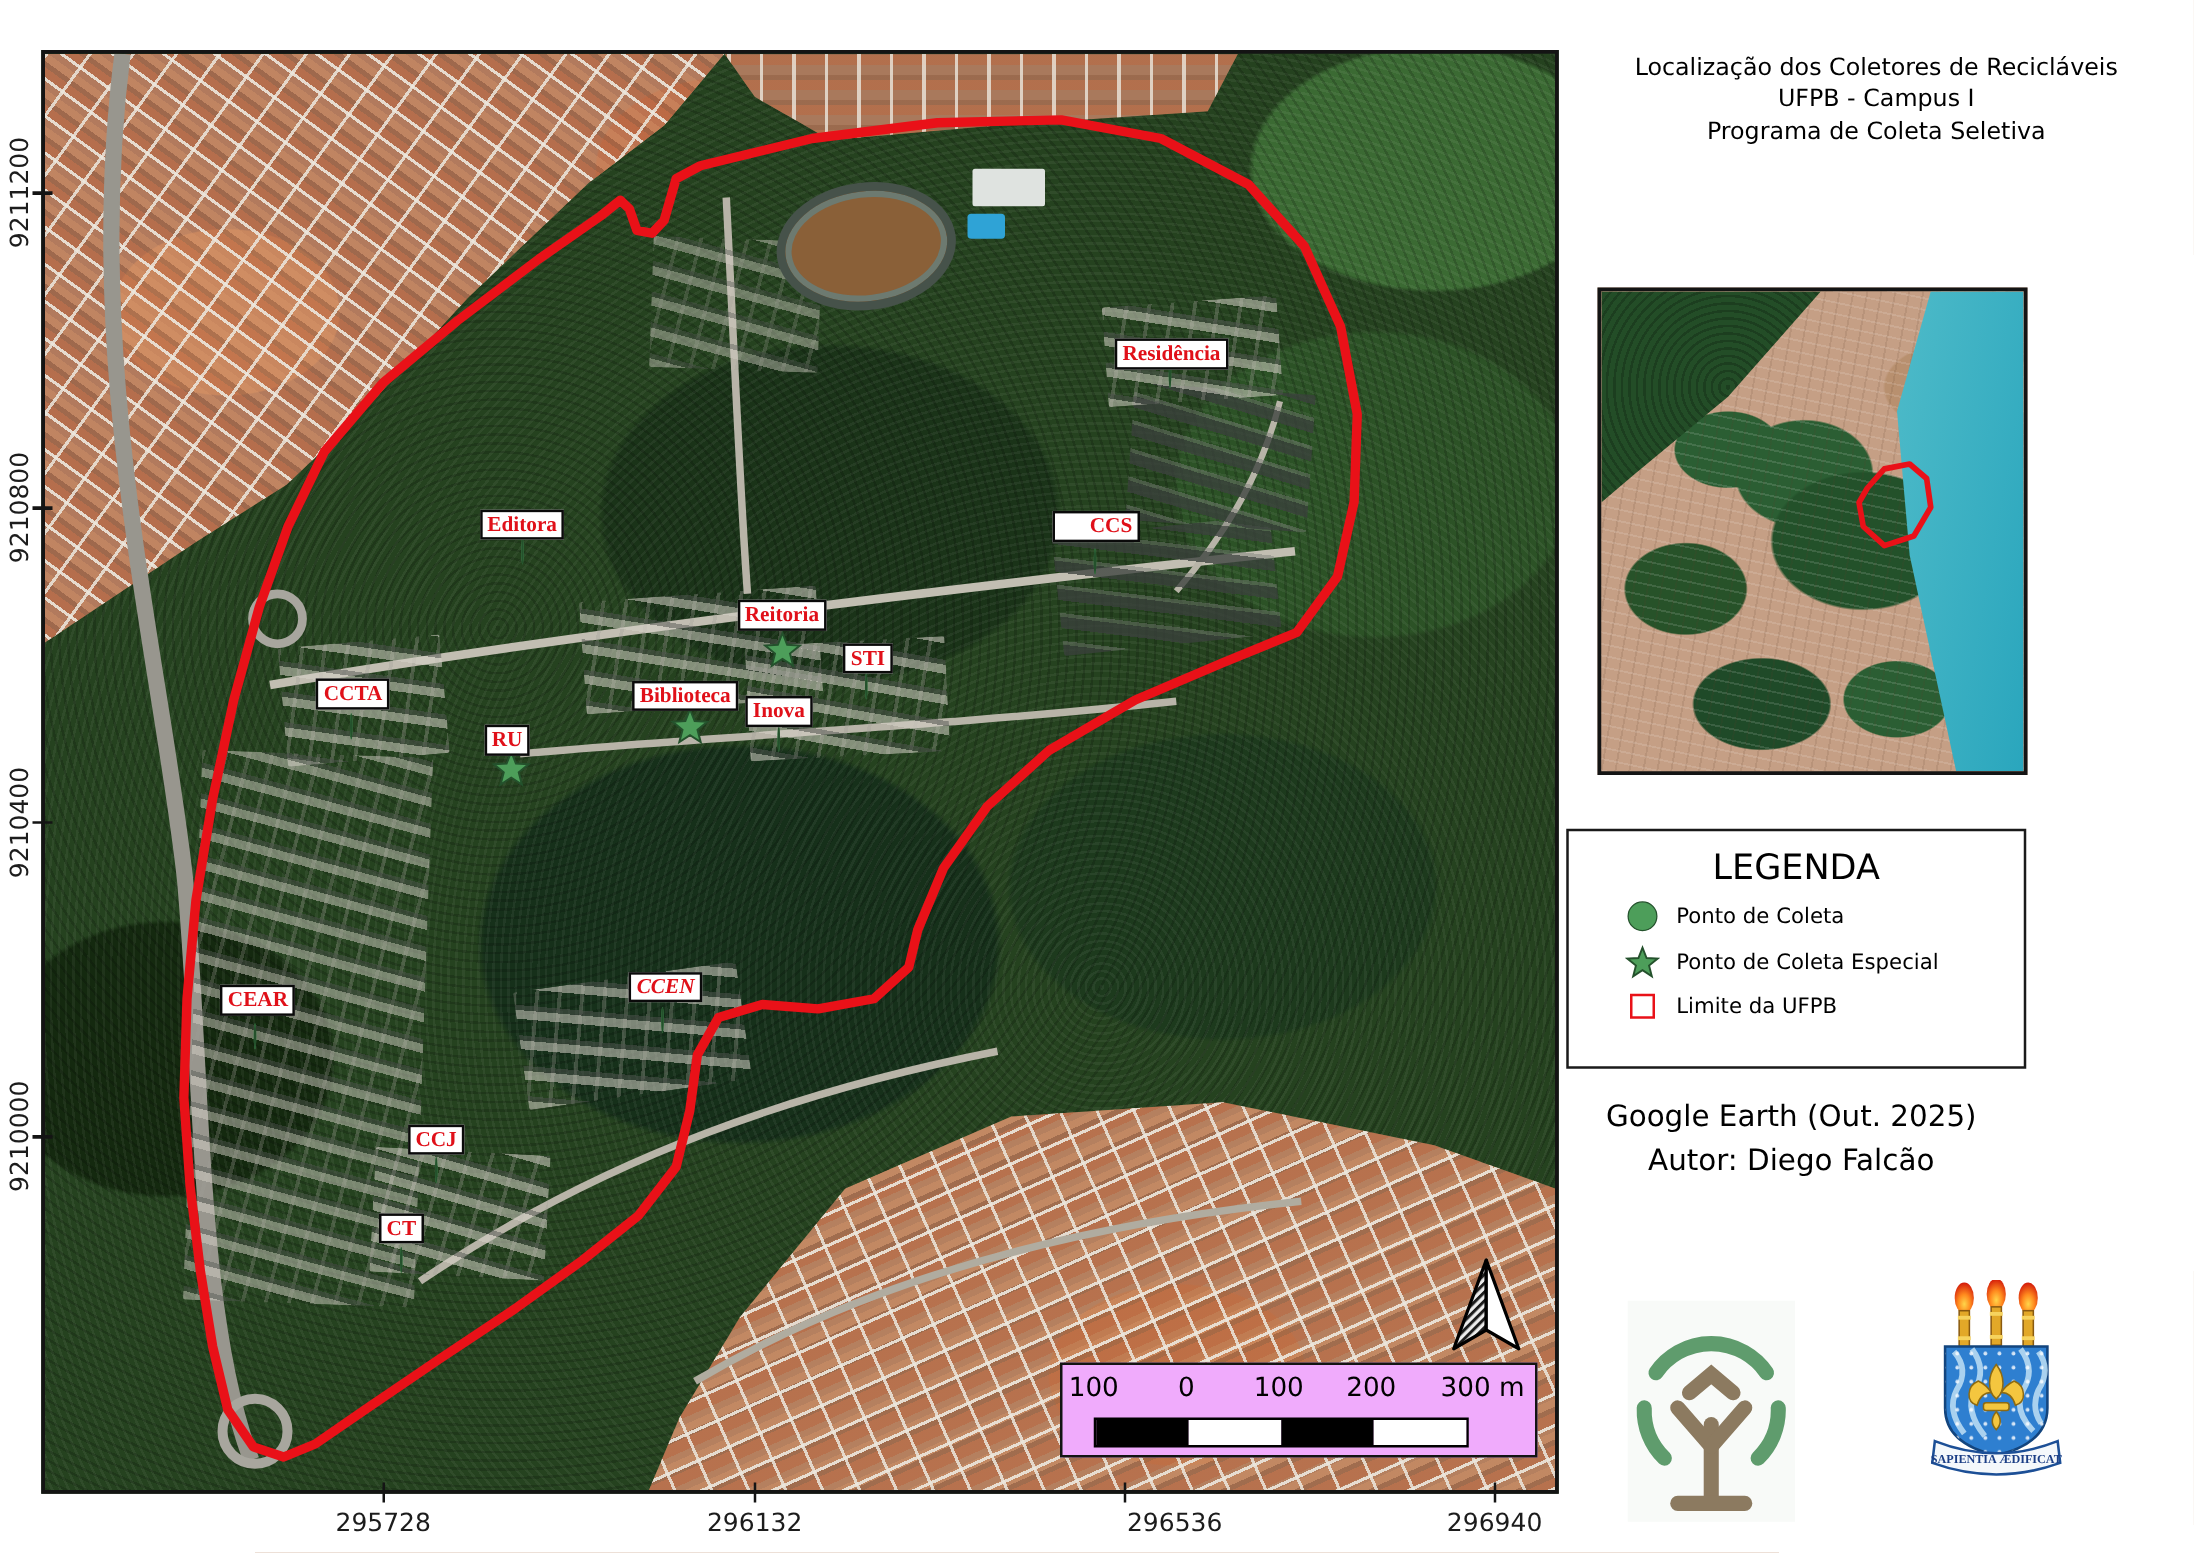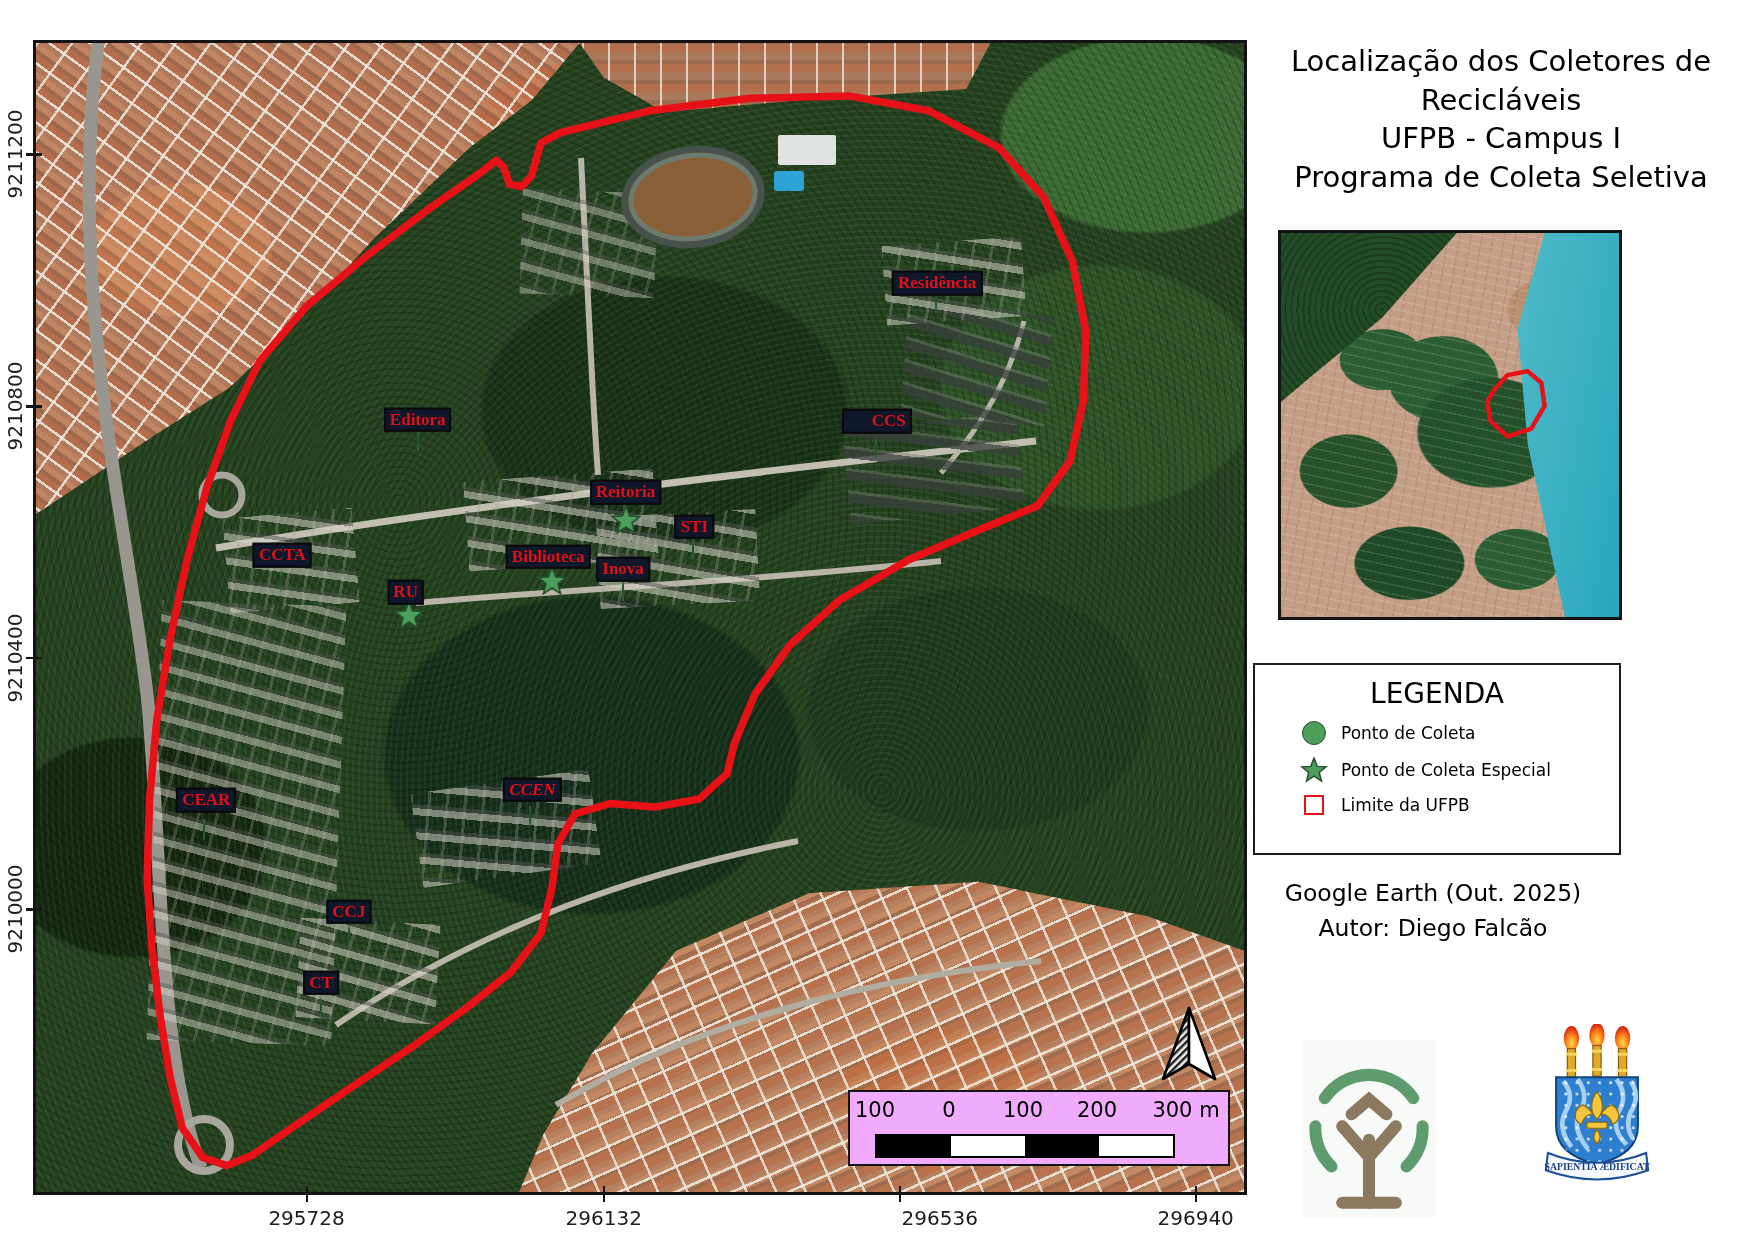--- a/index.html
+++ b/index.html
@@ -61,21 +61,21 @@
   .stadium{position:absolute;left:585px;top:103px;width:130px;height:88px;border-radius:50%;
     transform:rotate(-7deg);background:#8a6038;border:7px solid #46524a;
     box-shadow:0 0 0 5px #6d7a70 inset;}
   .pool{position:absolute;left:738px;top:128px;width:30px;height:20px;background:#2fa3d6;border-radius:3px;}
   .whitebld{position:absolute;left:742px;top:92px;width:58px;height:30px;background:#dfe3e0;border-radius:2px;}
   .roads-svg, .boundary-svg{position:absolute;inset:0;width:100%;height:100%;}
 
   
   .pt-label{position:absolute;transform:translate(-50%,-50%);white-space:nowrap;
     font-family:"Liberation Serif","DejaVu Serif",serif;font-weight:bold;font-size:17px;
-    color:#e01019;background:#0f172a;border:2px solid #0a0a0a;padding:0 4px 1px;line-height:1.15;z-index:6;}
+    color:#e01019;background:#ffffff;border:2px solid #0a0a0a;padding:0 4px 1px;line-height:1.15;z-index:6;}
   .pt-marker{position:absolute;transform:translate(-50%,-50%);z-index:5;}
   .pt-circle{width:26px;height:26px;border-radius:50%;background:#4d9e5a;border:1.6px solid #24512c;box-sizing:border-box;}
   .pt-star svg{display:block;}
 
   
   .scalebar{position:absolute;right:14px;top:1047px;width:382px;height:76px;background:#f0abfc;
     border:2.5px solid #141414;z-index:8;box-sizing:border-box;}
   .sb-label{position:absolute;top:6px;transform:translateX(-50%);font-size:21px;color:#000;white-space:nowrap;}
   .sb-bar{position:absolute;left:25px;top:42px;width:296px;height:20px;border:2px solid #000;display:flex;}
   .sb-seg{flex:1 1 auto;}
@@ -86,21 +86,21 @@
   
   .y-axis{position:absolute;left:0;top:43px;width:33px;height:1149px;}
   .y-axis span{position:absolute;left:15px;transform:translate(-50%,-50%) rotate(180deg);
     writing-mode:vertical-rl;font-size:20px;color:#1c1c1c;white-space:nowrap;}
   .x-axis{position:absolute;left:36px;top:1192px;width:1208px;height:48px;}
   .x-axis span{position:absolute;top:14px;transform:translateX(-50%);font-size:20px;color:#1c1c1c;}
   .tick{position:absolute;background:#141414;z-index:9;}
 
   
   .title-block{position:absolute;left:1262px;top:42px;width:478px;text-align:center;
-    font-size:29px;line-height:1.33;color:#000;}
+    font-size:19px;line-height:1.33;color:#000;}
   .inset{position:absolute;left:1278px;top:230px;width:338px;height:384px;border:3px solid #141414;
     overflow:hidden;background:#c59f85;}
   .inset .base{position:absolute;inset:0;
     background-image:
       repeating-linear-gradient(12deg, rgba(255,255,255,.12) 0 1.5px, transparent 1.5px 9px),
       repeating-linear-gradient(100deg, rgba(90,60,40,.12) 0 1.5px, transparent 1.5px 11px),
       radial-gradient(120px 90px at 62% 52%, #23512a 0 60%, transparent 62%),
       radial-gradient(90px 70px at 48% 38%, #2b5e33 0 60%, transparent 62%),
       radial-gradient(70px 50px at 30% 33%, #2b5e33 0 60%, transparent 62%),
       radial-gradient(80px 60px at 20% 62%, #275229 0 60%, transparent 62%),

